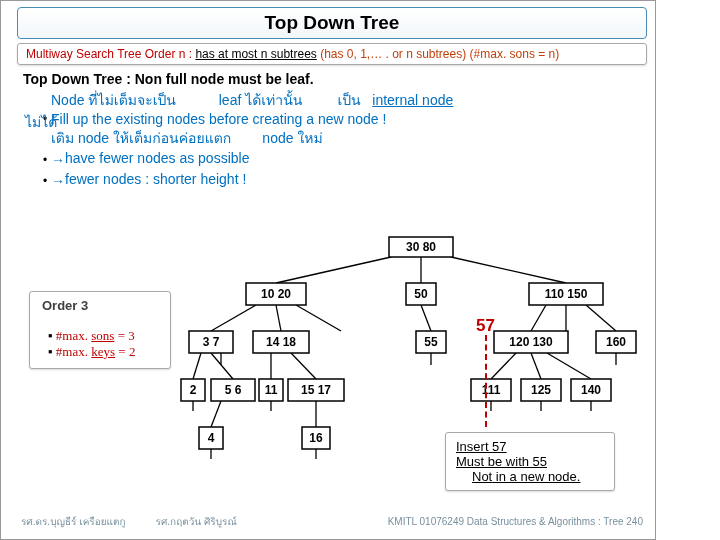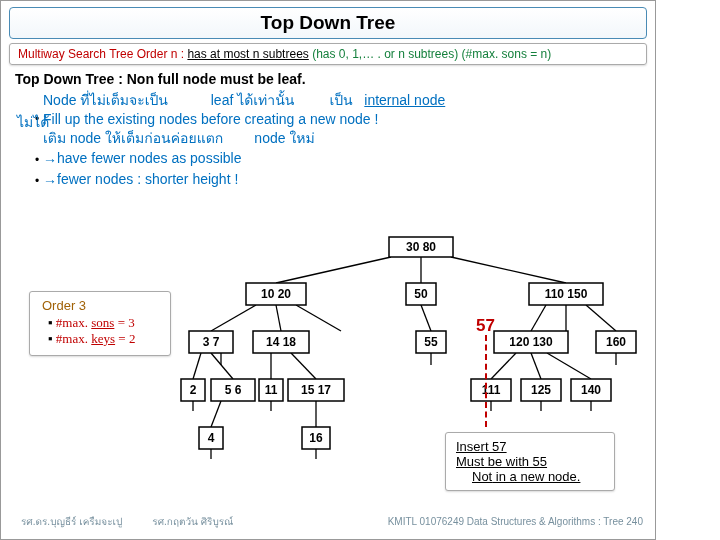--- a/index.html
+++ b/index.html
@@ -1,31 +1,31 @@
 <!DOCTYPE html>
 <html><head>
 <meta charset="utf-8">
 <style>
   * { box-sizing: border-box; margin: 0; padding: 0; }
   body { width: 720px; height: 540px; font-family: "Segoe UI", Tahoma, sans-serif; background: #fff; position: relative; overflow: hidden; }
-  .slide { width: 656px; height: 540px; border: 1px solid #999; position: relative; }
+  .slide { width: 656px; height: 540px; border: 1px solid #999; position: relative; padding-left: 8px; }
   .title-bar { margin: 6px 8px 4px 8px; border: 1.5px solid #498bb5; border-radius: 4px; padding: 4px 0; text-align: center; font-weight: 700; font-size: 19px; color: #000; background: linear-gradient(#fff,#f2f7fb); }
   .subtitle-bar { margin: 4px 8px 6px 8px; border: 1px solid #aaa; border-radius: 3px; padding: 3px 8px; font-size: 12px; box-shadow: 0 1px 2px rgba(0,0,0,.15); }
   .subtitle-bar .a { color: #c00000; }
   .subtitle-bar .b { color: #000; text-decoration: underline; }
-  .subtitle-bar .p { color: #15803d; }
+  .subtitle-bar .p { color: #c2410c; }
   .rule { margin: 0 14px 2px 14px; font-weight: 700; font-size: 14px; color: #000; }
   .bullets { margin: 0 10px 0 30px; font-size: 14px; }
   .bullets .row { display: flex; align-items: flex-start; margin: 1px 0; }
   .bullets .dot { width: 12px; text-align: center; color: #000; font-size: 12px; line-height: 20px; }
   .bullets .txt { flex: 1; color: #0070c0; }
   .bullets .arrow { font-family: "Segoe UI Symbol", sans-serif; margin-top: 32px; }
   .u { text-decoration: underline; }
   .order-box { position: absolute; left: 28px; top: 290px; border: 1px solid #aaa; border-radius: 3px; padding: 6px 12px 8px 12px; width: 142px; font-size: 13px; box-shadow: 0 1px 2px rgba(0,0,0,.15); background:#fff; }
-  .order-box .h { color: #a16207; font-weight: 400; margin-bottom: 2px; }
+  .order-box .h { color: #404040; font-weight: 700; margin-bottom: 15px; }
   .order-box .li { color: #c00000; margin-left: 6px; font-family: Liberation Serif, serif; }
   .order-box .li::before { content: "▪ "; color:#000; }
   .insert-box { position: absolute; right: 40px; bottom: 48px; border: 1px solid #aaa; border-radius: 3px; padding: 6px 10px; width: 170px; font-size: 13px; box-shadow: 0 1px 2px rgba(0,0,0,.15); background:#fff;text-decoration:underline; }
   .insert-box .not { text-decoration: underline; margin-left: 16px; }
   .tree-wrap { position: absolute; left: 170px; top: 232px; width: 500px; height: 242px; }
   .tree-wrap svg { width: 100%; height: 100%; }
   .node { fill: #fff; stroke: #000; stroke-width: 1.5; }
   .ntext { font: 700 12px sans-serif; text-anchor: middle; dominant-baseline: middle; }
   .edge { stroke: #000; stroke-width: 1.3; fill: none; }
   .new57 { position: absolute; left: 475px; top: 315px; color: #c00000; font-weight: 700; font-size: 17px; }
@@ -176,18 +176,18 @@
   <div class="new57">57</div>
   <div class="dashline"></div>
 
   <div class="insert-box">
     <div>Insert   57</div>
     <div>Must be with 55</div>
     <div><span class="not">Not</span><span>  in a new node.</span></div>
   </div>
 
   <div class="footer">
-    <span class="l">รศ.ดร.บุญธีร์     เครืมจะเปู</span>
+    <span class="l">รศ.ดร.บุญธีร์     เครือยแตกู</span>
     <span class="c">รศ.กฤตวัน   ศิริบูรณ์</span>
     <span class="r">KMITL   01076249 Data Structures &amp; Algorithms : Tree 240</span>
   </div>
 
 </div>
 
 </body></html>

